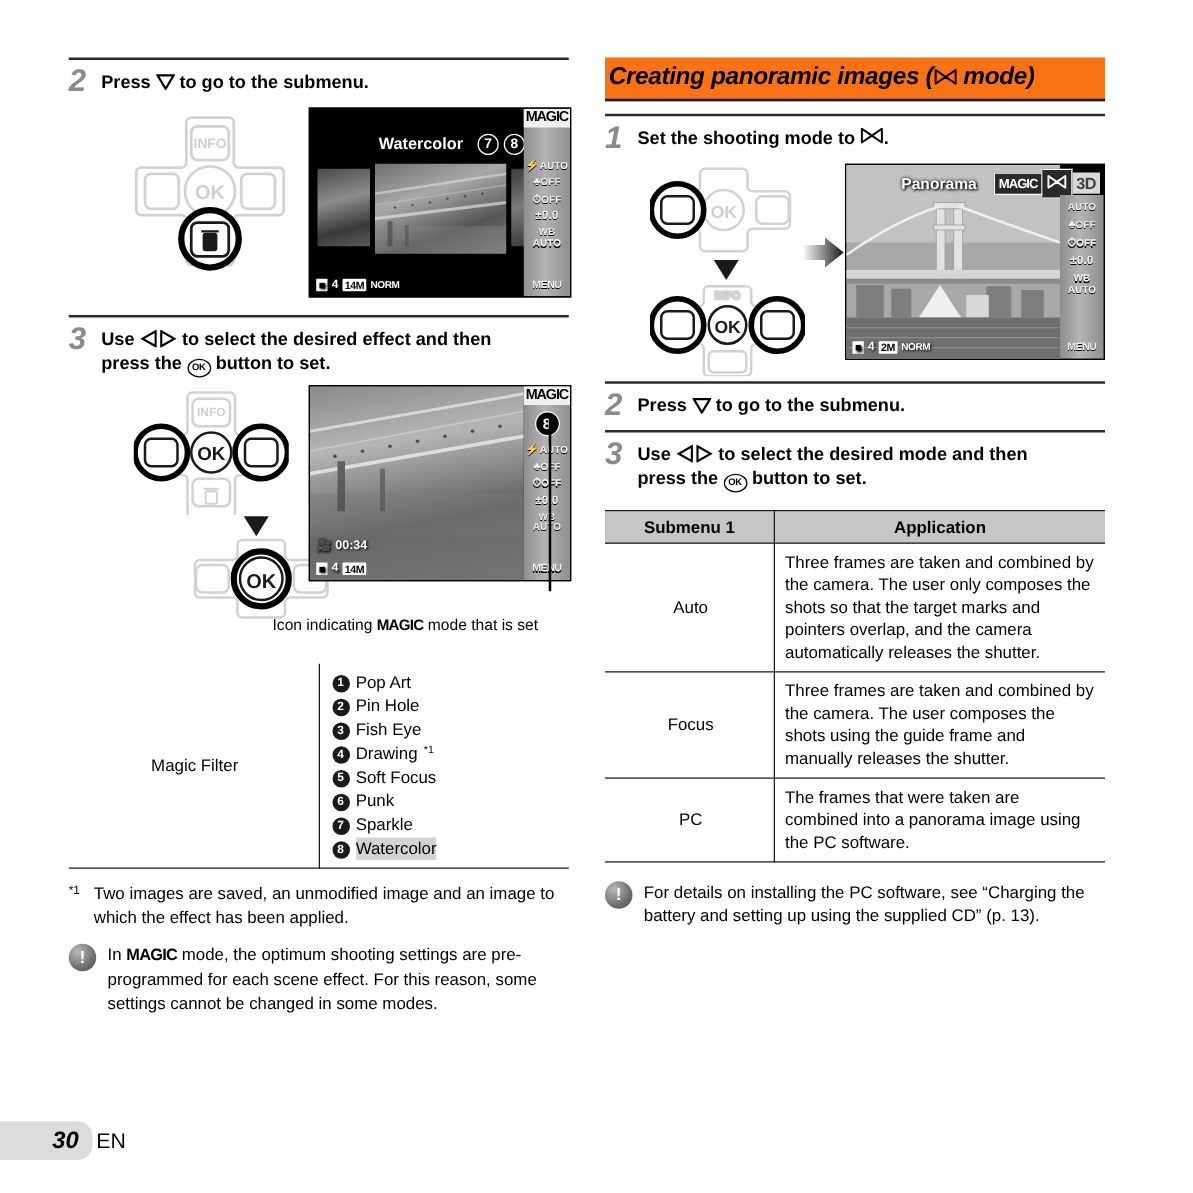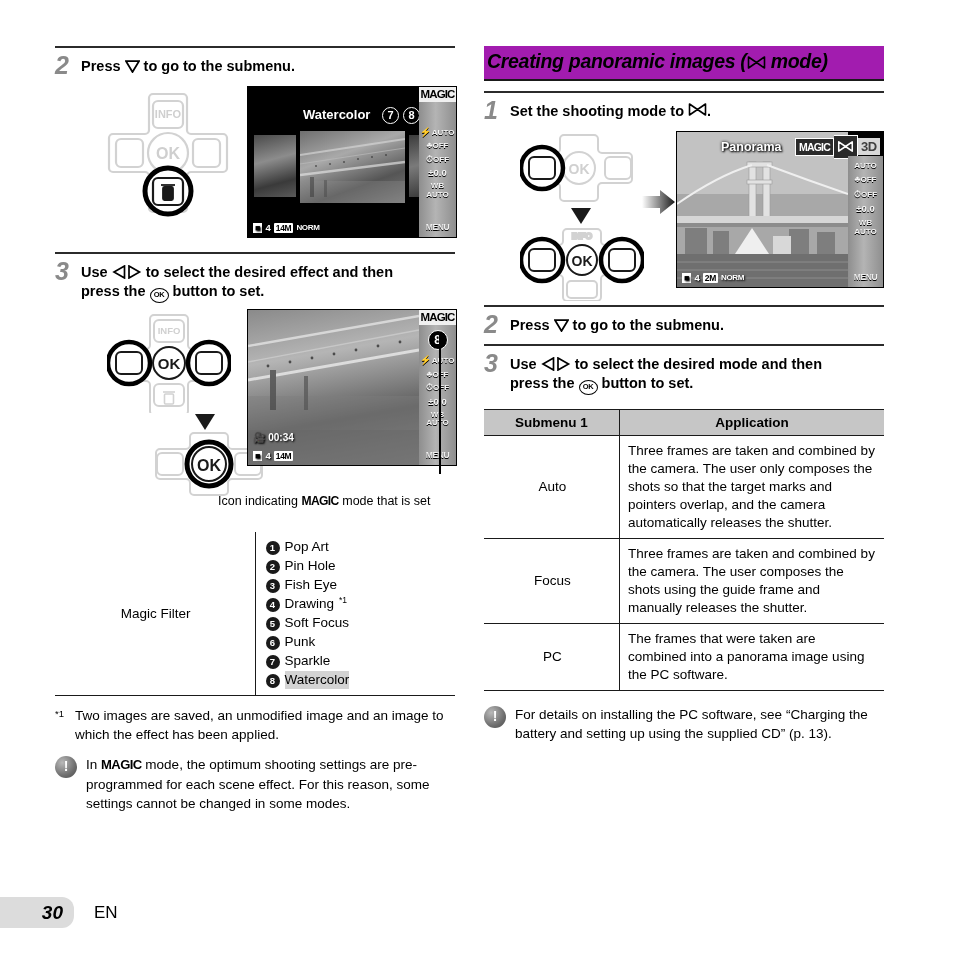--- a/index.html
+++ b/index.html
@@ -17,21 +17,21 @@
   
   .col-left{position:absolute;left:55px;top:46px;width:400px;}
   .col-right{position:absolute;left:484px;top:46px;width:400px;}
 
   
   .section-head{
     position:relative;
     font-size:19.5px;font-weight:bold;font-style:italic;
     letter-spacing:-0.3px;
     padding:4px 0 6px 3px;
-    background:#a21caf;
+    background:#f97316;
     border-bottom:2.5px solid #1a1a1a;
     white-space:nowrap;
   }
   .section-head .bowtie{display:inline-block;vertical-align:-1px;}
 
   
   .step{
     position:relative;
     border-top:2px solid #2b2b2b;
     padding:6px 0 0 0;
@@ -169,21 +169,21 @@
   }
 
   
   .footer{position:absolute;left:0;bottom:26px;display:flex;align-items:center;}
   .pagetab{
     background:#dcdcdc;border-radius:0 12px 12px 0;
     width:74px;height:31px;display:flex;align-items:center;justify-content:flex-end;
     padding-right:11px;box-sizing:border-box;
   }
   .pagenum{font-size:19px;font-weight:bold;font-style:italic;}
-  .enlab{font-size:17px;margin-left:20px;}
+  .enlab{font-size:17px;margin-left:3px;}
 </style>
 </head>
 <body>
 
 <div class="page">
 
   <div class="col-left">
 
     <div class="step" style="padding-bottom:2px;">
       <div class="step-body">

